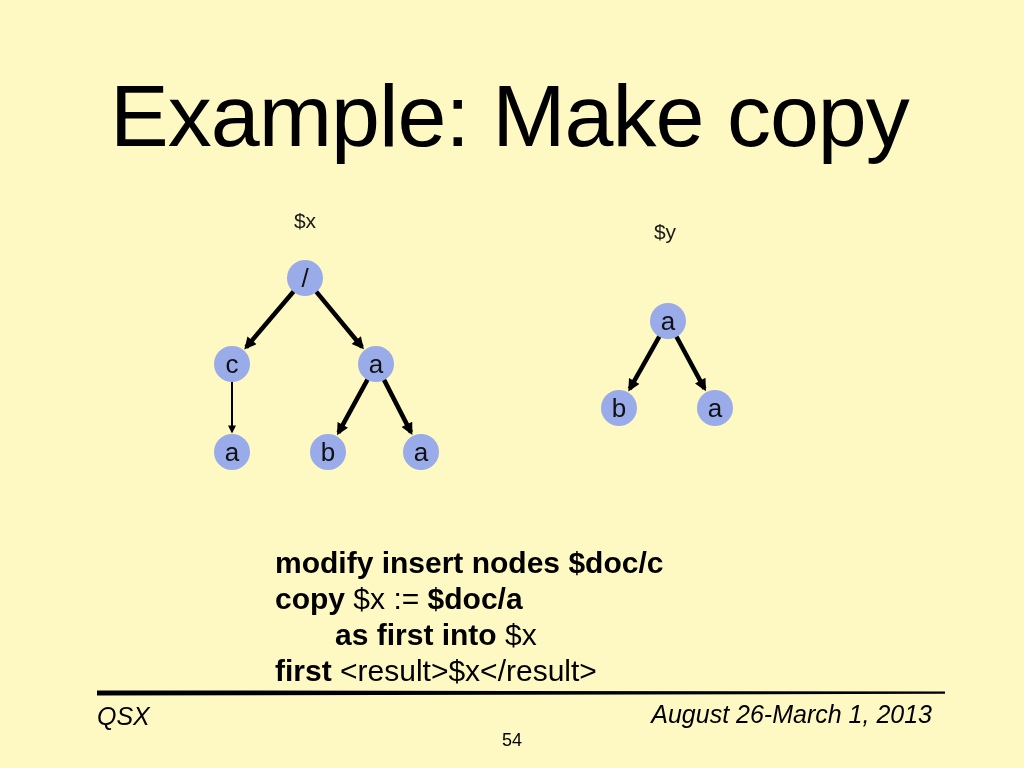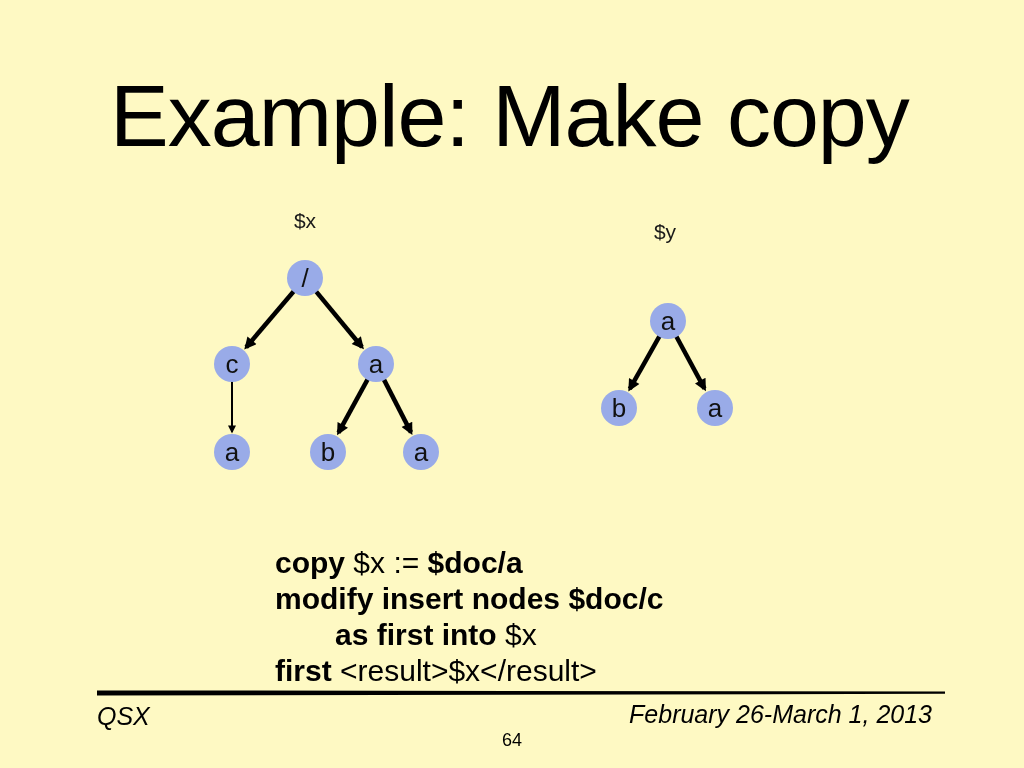--- a/index.html
+++ b/index.html
@@ -77,27 +77,27 @@
         <text x="668" y="330" text-anchor="middle" fill="#111111" class="tree-node-label">a</text>
         <circle cx="619" cy="408" r="18" fill="#99ABE8"></circle>
         <text x="619" y="417" text-anchor="middle" fill="#111111" class="tree-node-label">b</text>
         <circle cx="715" cy="408" r="18" fill="#99ABE8"></circle>
         <text x="715" y="417" text-anchor="middle" fill="#111111" class="tree-node-label">a</text>
         <text x="665" y="239" text-anchor="middle" fill="#1a1a1a" class="tree-var-label">$y</text>
       </g>
     </svg>
 
   <div class="code">
+      <div class="code-line"><span style="font-weight: bold;">modify insert nodes $doc/c</span></div>
       <div class="code-line"><span style="font-weight: bold;">copy</span><span style="font-weight: normal;"> $x := </span><span style="font-weight: bold;">$doc/a</span></div>
-      <div class="code-line"><span style="font-weight: bold;">modify insert nodes $doc/c</span></div>
       <div class="code-line indent1"><span style="font-weight: bold;">as first into</span><span style="font-weight: normal;"> $x</span></div>
       <div class="code-line"><span style="font-weight: bold;">first</span><span style="font-weight: normal; text-align: right;"> &lt;result&gt;$x&lt;/result&gt;</span></div>
     </div>
 
   <svg class="rule" width="848" height="6" viewBox="0 0 848 6">
     <polygon points="0,0.4 848,1.4 848,3.8 0,5.6" fill="#000000"></polygon>
   </svg>
 
   <div class="footer-left">QSX</div>
-  <div class="footer-right">February 26-March 1, 2013</div>
-  <div class="page-number">64</div>
+  <div class="footer-right">August 26-March 1, 2013</div>
+  <div class="page-number">54</div>
 
 </div>
 
 </body></html>

